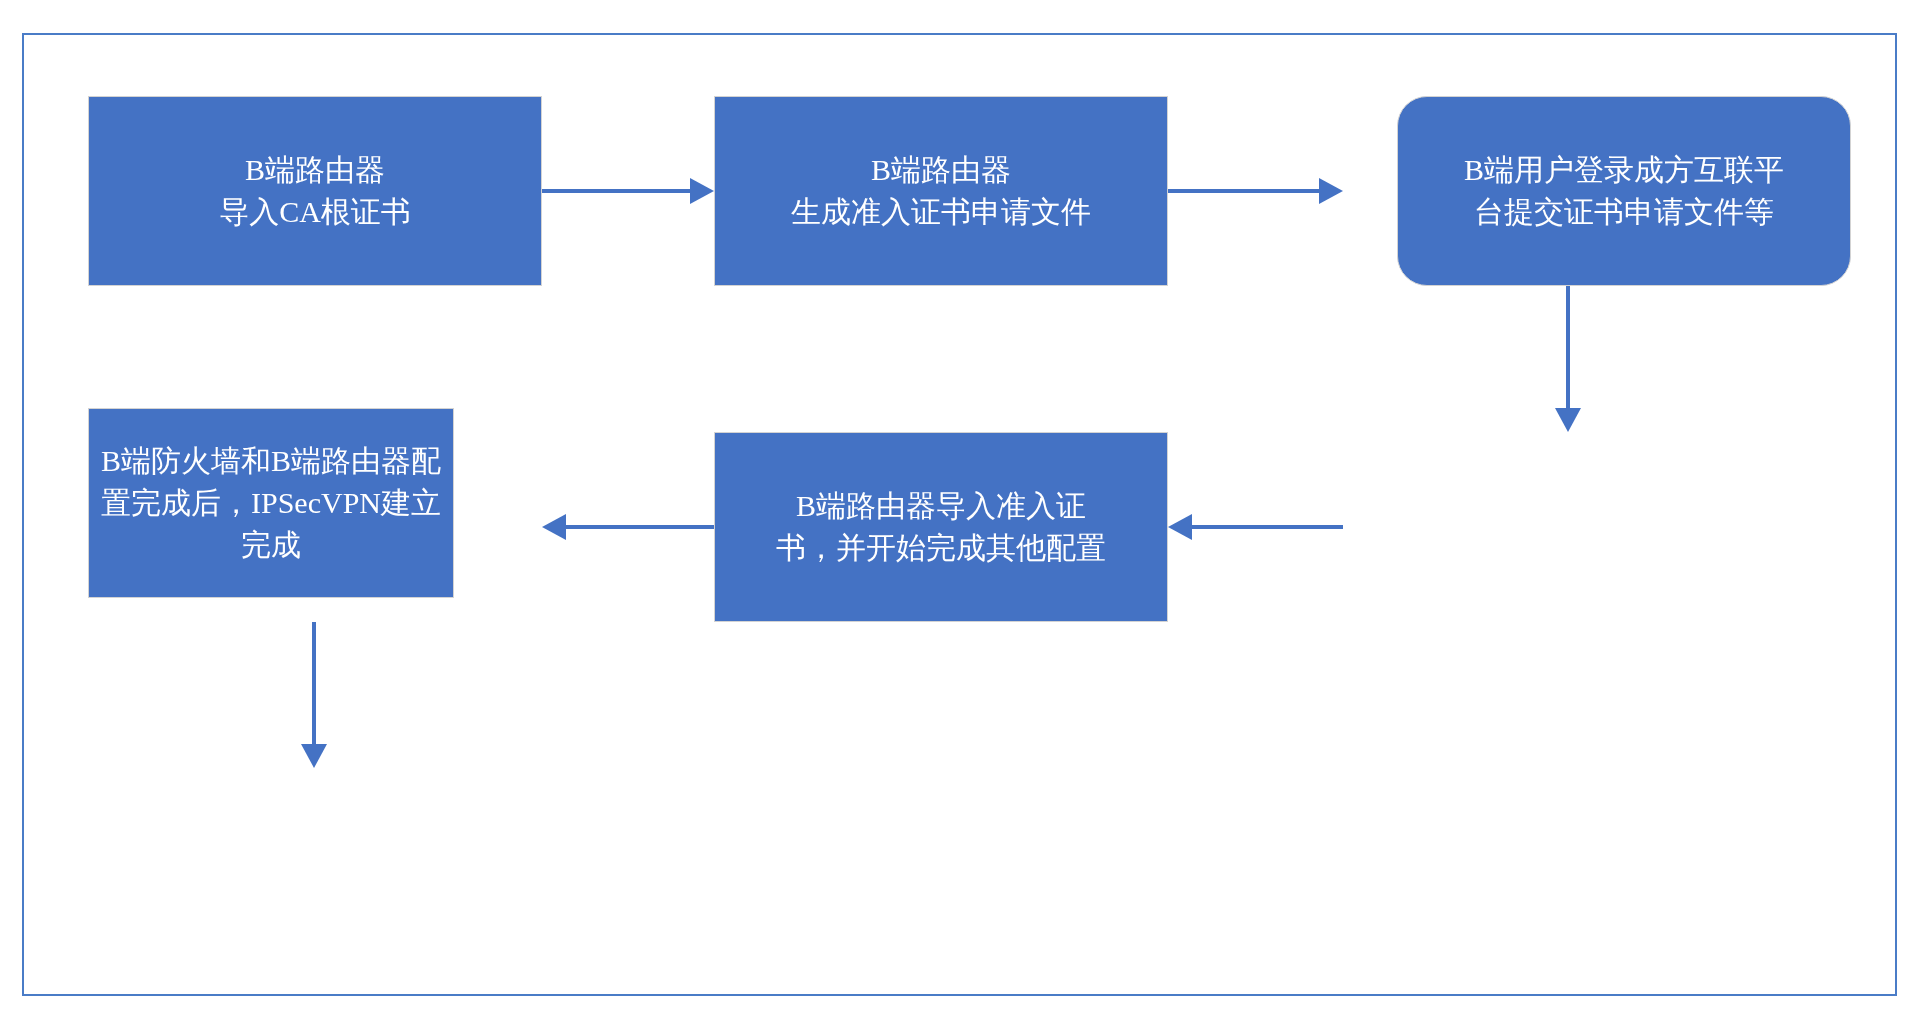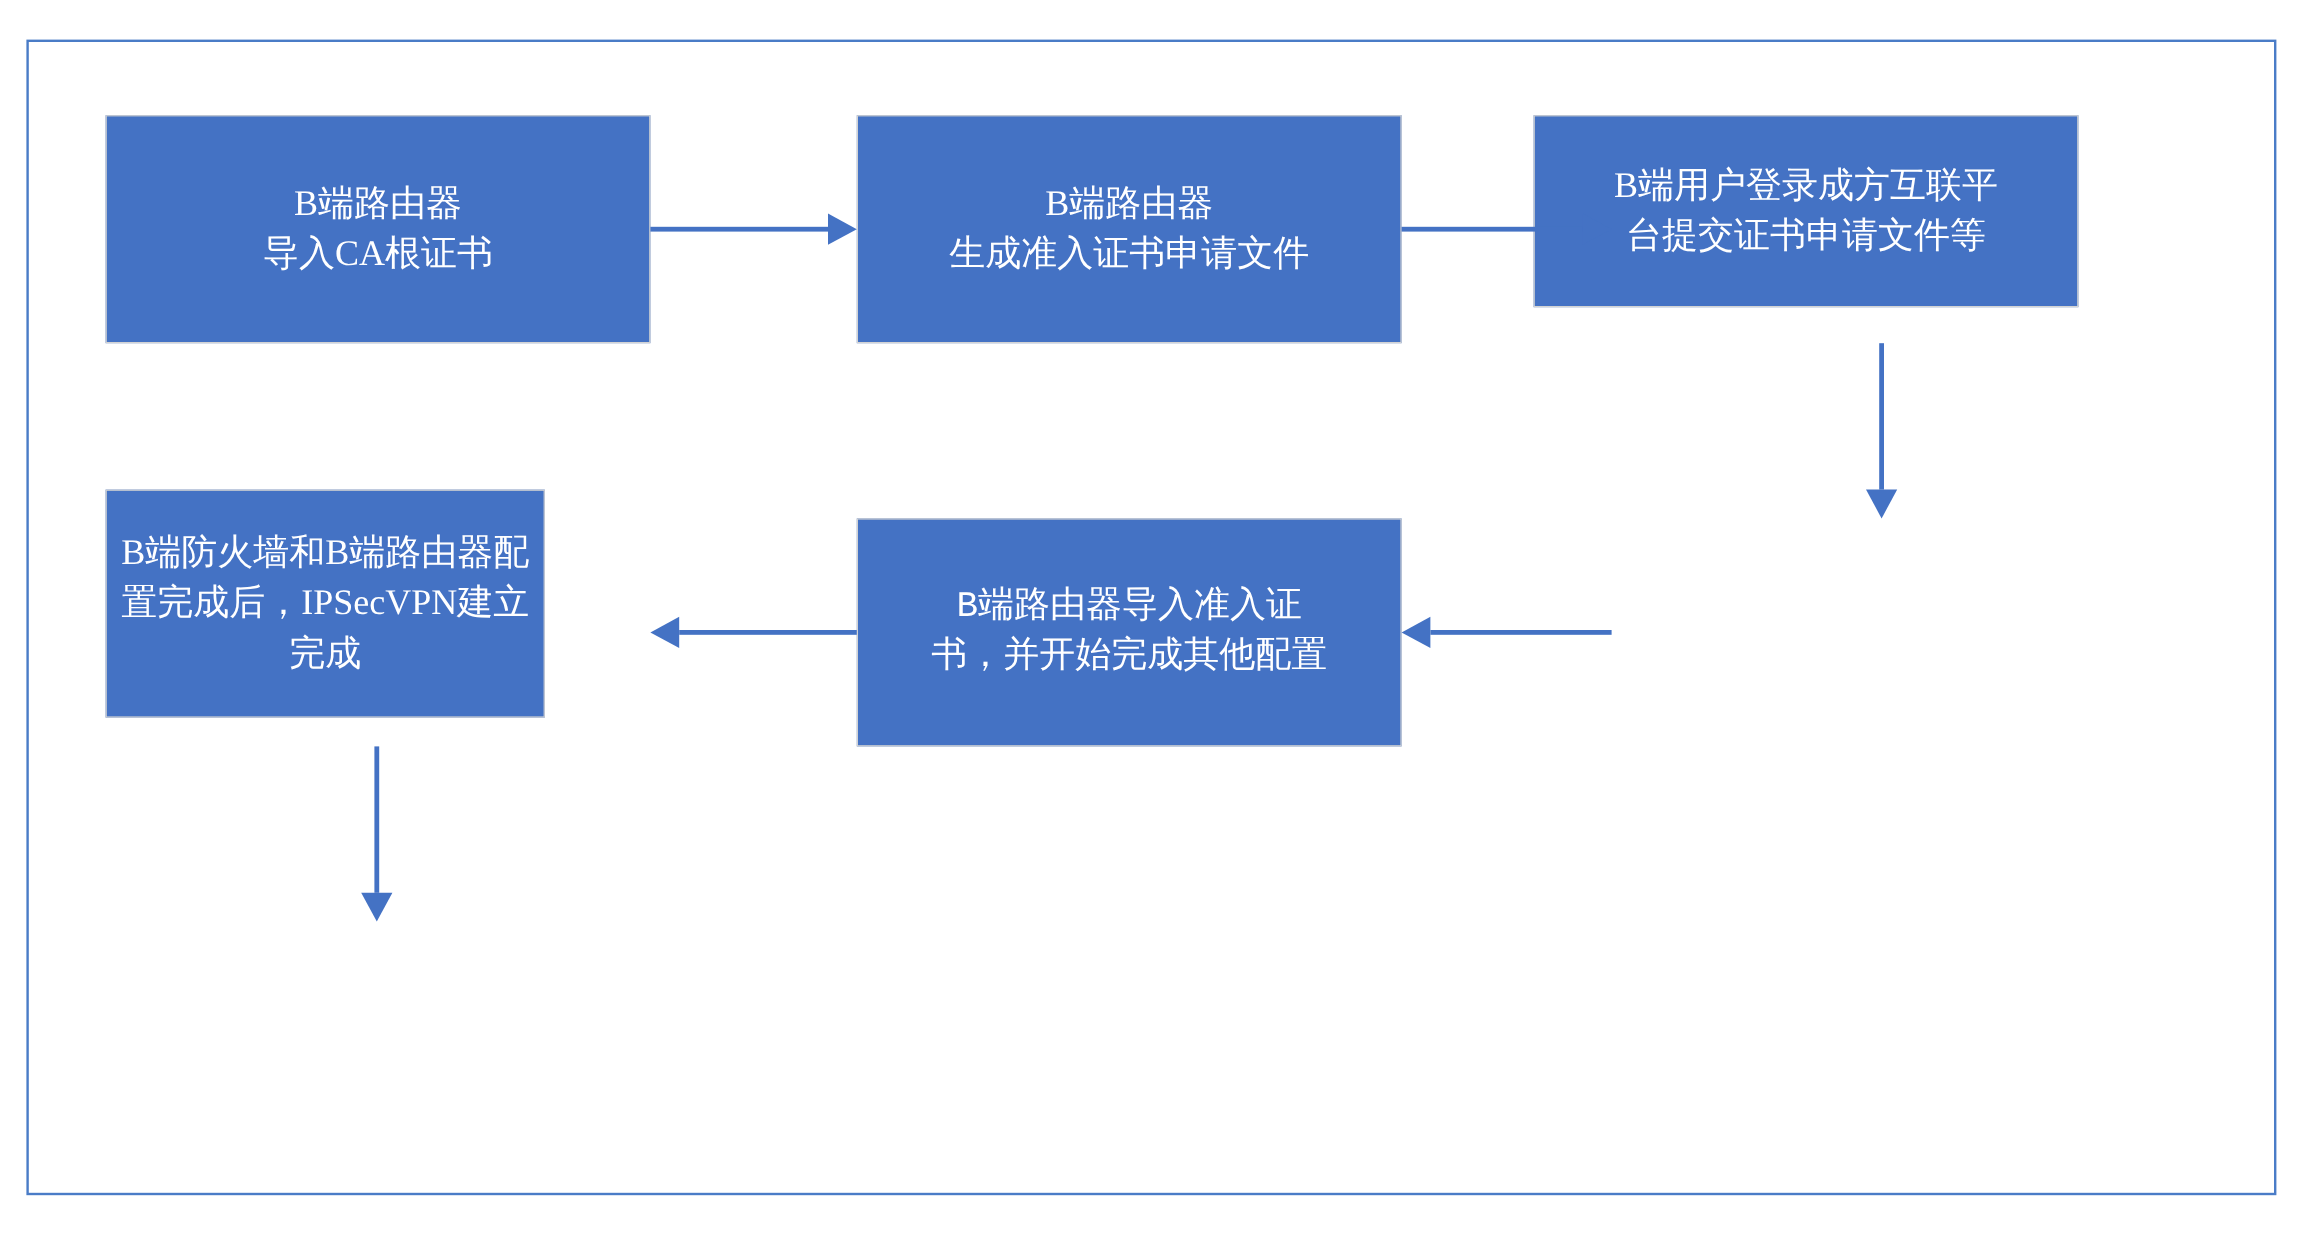--- a/index.html
+++ b/index.html
@@ -34,23 +34,23 @@
     align-items: center;
     justify-content: center;
     text-align: center;
     font-size: 30px;
     line-height: 42px;
     white-space: pre-line;
     padding: 0 10px;
   }
   .node1 { left: 88px;  top: 96px;  width: 454px; height: 190px; }
   .node2 { left: 714px; top: 96px;  width: 454px; height: 190px; }
-  .node3 { left: 1278px;top: 96px;  width: 454px; height: 160px; }
+  .node3 { left: 1397px;top: 96px;  width: 454px; height: 190px; border-radius: 30px; }
   .node4 { left: 1343px;top: 432px; width: 454px; height: 190px; }
-  .node5 { left: 714px; top: 432px; width: 454px; height: 190px; font-family: Liberation Mono, monospace; }
+  .node5 { left: 714px; top: 432px; width: 454px; height: 190px; }
   .node6 { left: 88px;  top: 408px; width: 366px; height: 190px; align-items: center; }
   .node7 { left: 88px;  top: 768px; width: 454px; height: 192px; }
 
   .h-line { position: absolute; height: 4px; background: var(--arrow); }
   .v-line { position: absolute; width: 4px;  background: var(--arrow); }
   .head { position: absolute; width: 0; height: 0; }
   .head-right { border-top: 13px solid transparent; border-bottom: 13px solid transparent; border-left: 24px solid var(--arrow); }
   .head-left  { border-top: 13px solid transparent; border-bottom: 13px solid transparent; border-right: 24px solid var(--arrow); }
   .head-down  { border-left: 13px solid transparent; border-right: 13px solid transparent; border-top: 24px solid var(--arrow); }
 

